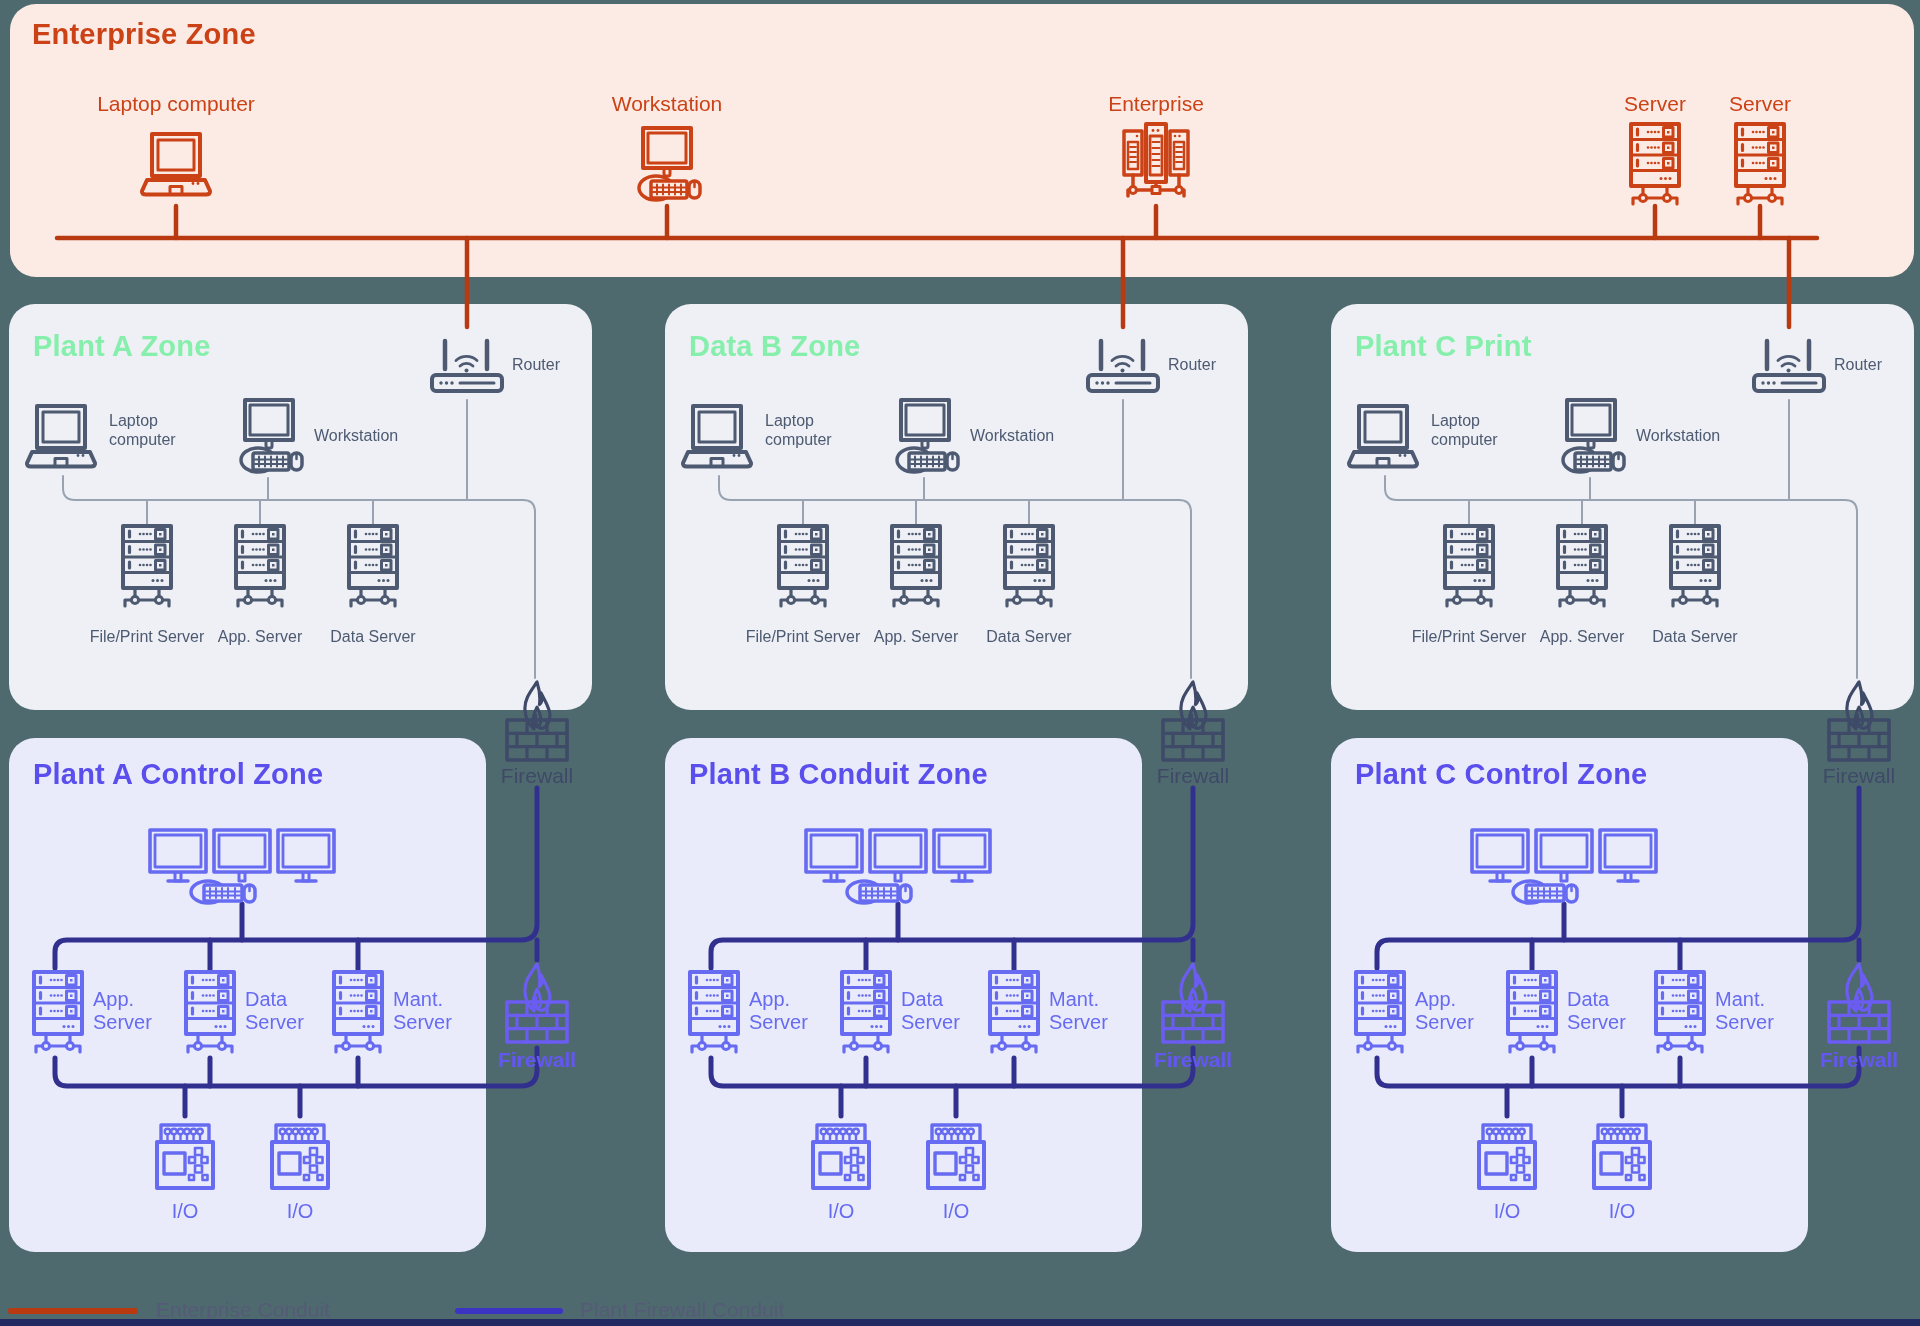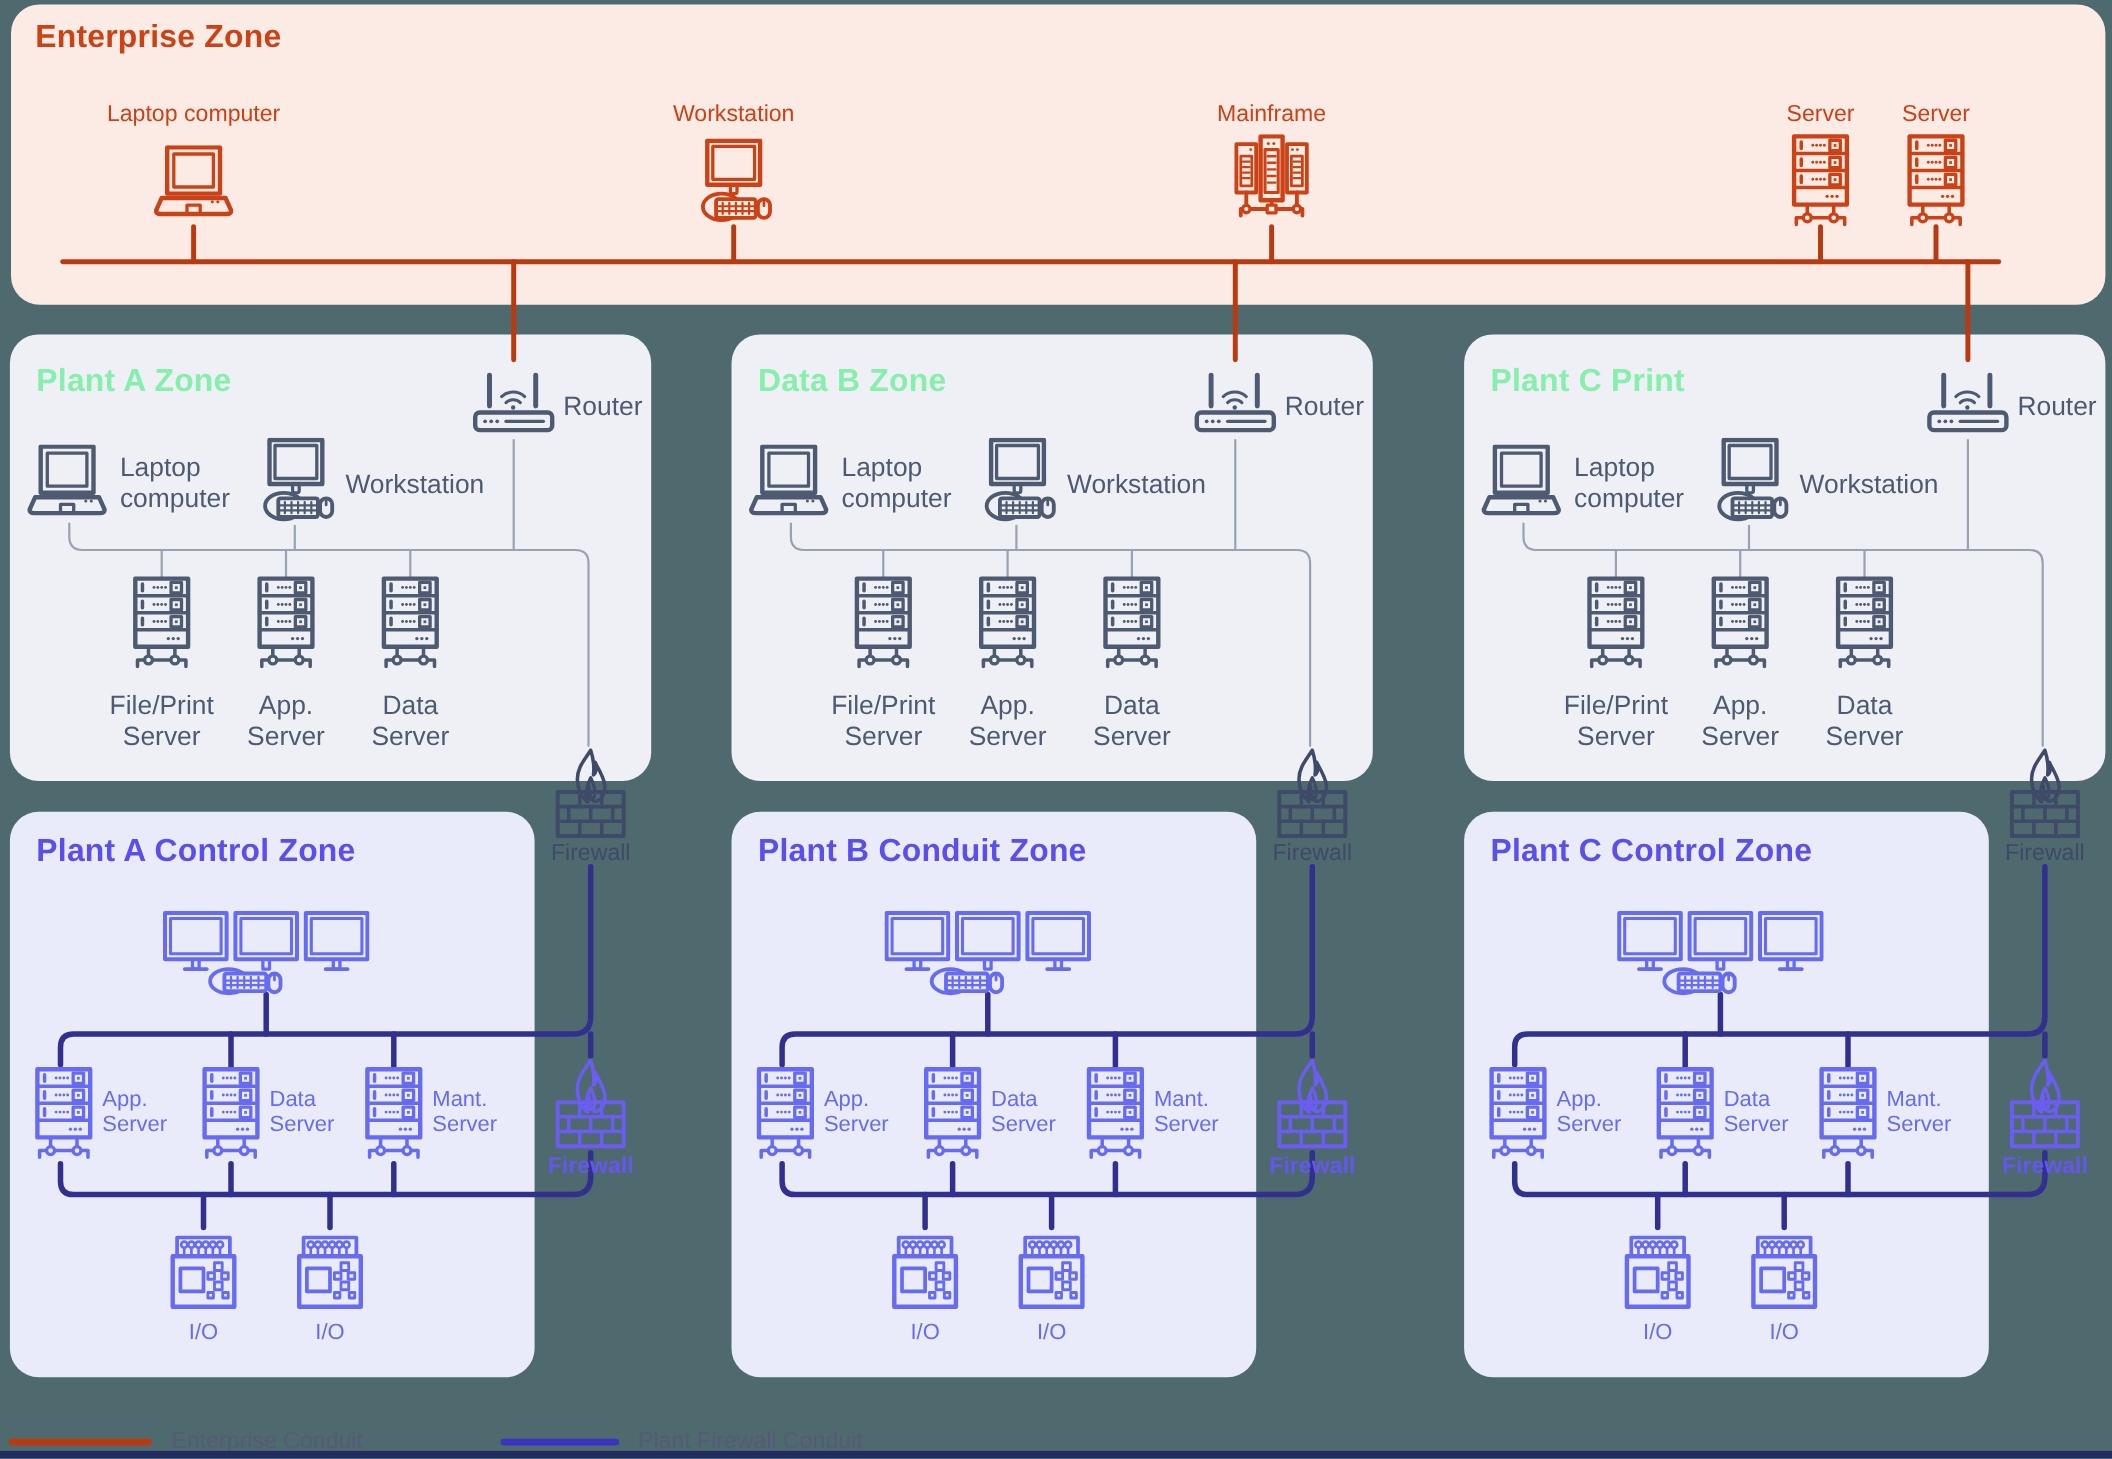--- a/index.html
+++ b/index.html
@@ -11,21 +11,21 @@
   .card.ctl{top:738px;width:477px;height:514px;background:#e9ebfb;left:var(--L);}
   .ztitle{position:absolute;font-size:29px;font-weight:700;letter-spacing:.2px;z-index:3;}
   .ztitle.ent{left:32px;top:18px;color:#cb4217;}
   .ztitle.plant{left:calc(var(--L) + 24px);top:330px;color:#86efac;}
   .ztitle.ctl{left:calc(var(--L) + 24px);top:758px;color:#5a4eec;}
   #wires{position:absolute;left:0;top:0;z-index:1;}
   .node{position:absolute;z-index:2;}
   .icon{display:block;line-height:0;}
   .lbl{position:absolute;z-index:2;line-height:1.16;}
   .lbl.ent{color:#cb4217;font-size:21px;text-align:center;transform:translateX(-50%);white-space:nowrap;}
-  .lbl.plant{color:#4d5a71;font-size:24px;}
+  .lbl.plant{color:#4d5a71;font-size:16px;}
   .lbl.center{text-align:center;transform:translateX(-50%);}
   .lbl.ctl{color:#666bf1;font-size:20px;}
   .lbl.fw-navy-l{color:#3e4a68;font-size:21px;text-align:center;transform:translateX(-50%);}
   .lbl.fw-purple-l{color:#6457ef;font-size:21px;font-weight:700;text-align:center;transform:translateX(-50%);}
   .ic-ent{color:#cb4217;--fillbg:#fcebe4;}
   .ic-plant{color:#4d5a71;--fillbg:#eef0f5;}
   .ic-ctl{color:#666bf1;--fillbg:#e9ebfb;}
   .ic-navy{color:#3e4a68;--fillbg:#4e6a6f;}
   .ic-purple{color:#6b5cf2;--fillbg:#4e6a6f;}
   .legend-swatch{position:absolute;height:6px;border-radius:3px;z-index:2;}
@@ -128,21 +128,21 @@
  <rect x="15" y="2" width="48" height="40" stroke-width="4"></rect>
  <rect x="20" y="7" width="38" height="30" stroke-width="3"></rect>
  <rect x="36" y="42" width="6" height="8" rx="2" stroke-width="3"></rect>
  <ellipse cx="28" cy="62" rx="17" ry="12" stroke-width="3.5"></ellipse>
  <rect x="23" y="55" width="36" height="17" rx="2" fill="var(--fillbg)" stroke-width="3.5"></rect>
  <path d="M29 58.5 V68.5 M35 58.5 V68.5 M41 58.5 V68.5 M47 58.5 V68.5 M53 58.5 V68.5 M25 61.5 H57 M25 66 H57" stroke-width="2"></path>
  <rect x="61" y="55" width="11" height="17" rx="5.5" fill="var(--fillbg)" stroke-width="3.5"></rect>
  <path d="M66.5 55 V61" stroke-width="2.5"></path>
       </svg></span>
 
-  <div class="lbl ent" style="left:1156px;top:92px">Mainframe</div>
+  <div class="lbl ent" style="left:1156px;top:92px">Enterprise</div>
   <span class="icon node ic-ent" style="left:1116px;top:122px"><svg width="80" height="84" viewBox="0 0 80 84" fill="none" stroke="currentColor" stroke-linecap="round" stroke-linejoin="round">
  <rect x="8" y="9" width="18" height="44" fill="var(--fillbg)" stroke-width="3.5"></rect>
  <circle cx="21" cy="14" r="1.3" fill="currentColor" stroke="none"></circle>
  <rect x="12" y="20" width="10" height="27" stroke-width="2.5"></rect>
  <path d="M14 25 H20 M14 30 H20 M14 35 H20 M14 40 H20" stroke-width="2"></path>
  <rect x="54" y="9" width="18" height="44" fill="var(--fillbg)" stroke-width="3.5"></rect>
  <circle cx="59" cy="14" r="1.3" fill="currentColor" stroke="none"></circle>
         <circle cx="63.5" cy="14" r="1.3" fill="currentColor" stroke="none"></circle>
  <rect x="58" y="20" width="10" height="27" stroke-width="2.5"></rect>
  <path d="M60 25 H66 M60 30 H66 M60 35 H66 M60 40 H66" stroke-width="2"></path>

